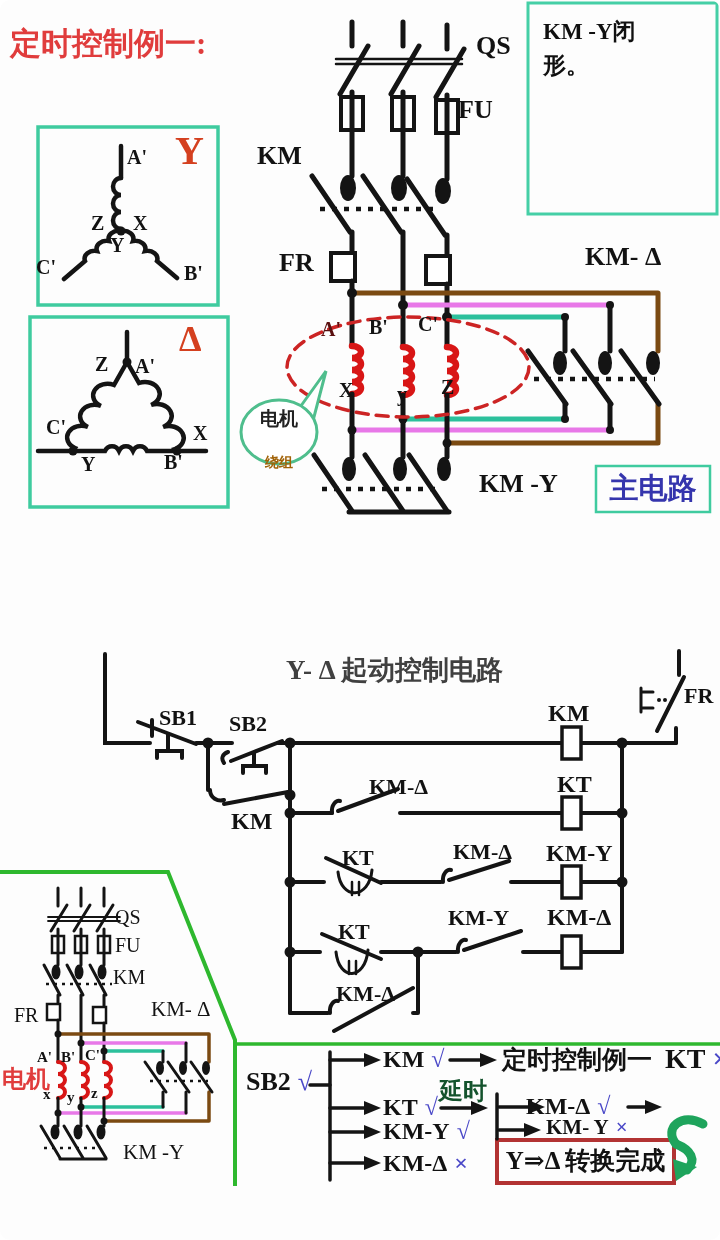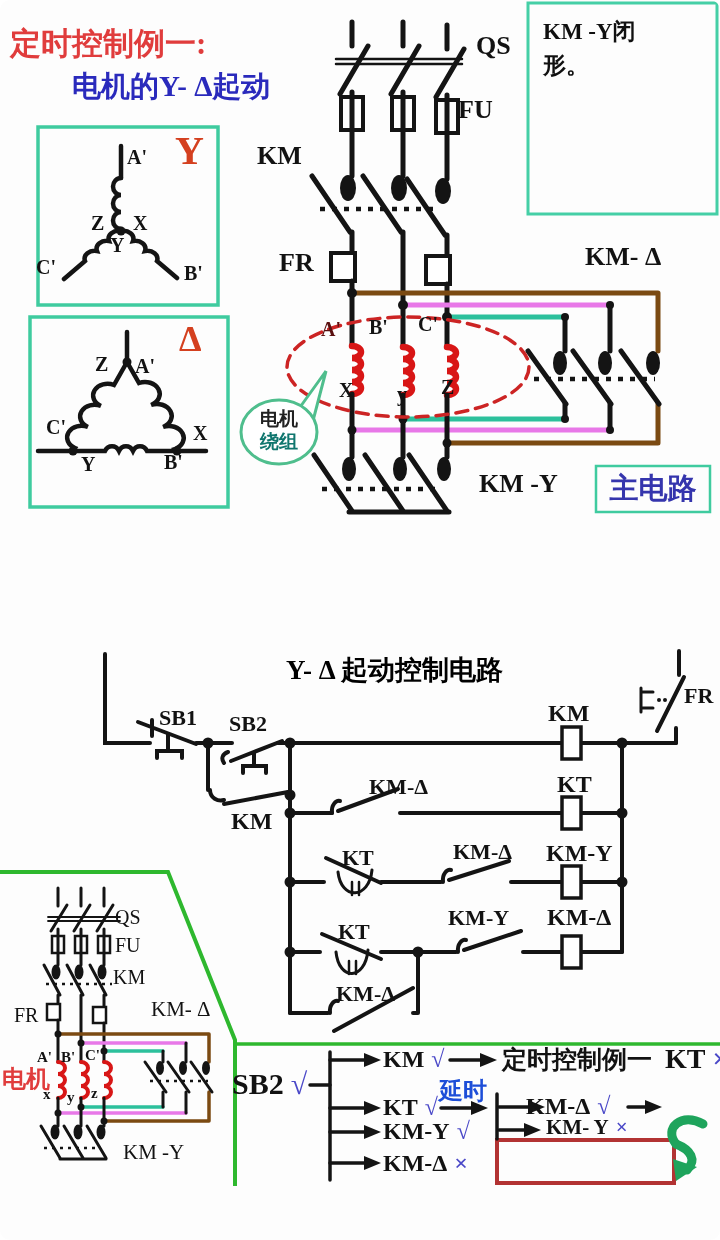--- a/index.html
+++ b/index.html
@@ -267,21 +267,20 @@
   </g>
 
   <g fill="none" stroke="#1ea45c" stroke-width="9" stroke-linecap="round">
     <path d="M703,1124C682,1112 663,1128 676,1144"></path>
     <path d="M676,1144C691,1150 697,1160 687,1170"></path>
     <polygon points="676,1181 697,1167 673,1159" fill="#1ea45c" stroke="none"></polygon>
   </g>
 </svg>
 
 <div class="lb" style="left:10px;top:28px;font-size:31px;color:#e03c3c">定时控制例一:</div>
-<div class="lb" style="left:72px;top:72px;font-size:29px;color:#2a2abc">电机的Y-  Δ起动</div>
 
 <div class="lb" style="left:127px;top:147px;font-size:20px">A'</div>
 <div class="lb" style="left:175px;top:131px;font-size:40px;color:#d4401f">Y</div>
 <div class="lb" style="left:91px;top:213px;font-size:20px">Z</div>
 <div class="lb" style="left:133px;top:213px;font-size:20px">X</div>
 <div class="lb" style="left:110px;top:235px;font-size:20px">Y</div>
 <div class="lb" style="left:36px;top:257px;font-size:20px">C'</div>
 <div class="lb" style="left:184px;top:263px;font-size:20px">B'</div>
 
 <div class="lb" style="left:95px;top:354px;font-size:20px">Z</div>
@@ -303,24 +302,24 @@
 <div class="lb" style="left:279px;top:250px;font-size:26px">FR</div>
 <div class="lb" style="left:585px;top:244px;font-size:26px">KM- Δ</div>
 <div class="lb" style="left:479px;top:471px;font-size:26px">KM -Y</div>
 <div class="lb" style="left:321px;top:319px;font-size:20px;color:#5a1010">A'</div>
 <div class="lb" style="left:369px;top:317px;font-size:20px">B'</div>
 <div class="lb" style="left:418px;top:314px;font-size:20px">C'</div>
 <div class="lb" style="left:339px;top:380px;font-size:20px">X</div>
 <div class="lb" style="left:397px;top:384px;font-size:20px">y</div>
 <div class="lb" style="left:441px;top:377px;font-size:20px">Z</div>
 <div class="lb ctr" style="left:252px;top:409px;width:54px;font-size:19px;font-weight:600;color:#222">电机</div>
-<div class="lb ctr" style="left:252px;top:432px;width:54px;font-size:19px;font-weight:600;color:#0f766e">绕组</div>
+<div class="lb ctr" style="left:252px;top:456px;width:54px;font-size:14px;font-weight:600;color:#a16207">绕组</div>
 <div class="lb ctr" style="left:596px;top:474px;width:114px;font-size:29px;color:#3535ad">主电路</div>
 
-<div class="lb" style="left:286px;top:657px;font-size:27px;color:#000000">Y-  Δ 起动控制电路</div>
+<div class="lb" style="left:286px;top:657px;font-size:27px;color:#404040">Y-  Δ 起动控制电路</div>
 <div class="lb" style="left:159px;top:707px;font-size:22px">SB1</div>
 <div class="lb" style="left:229px;top:713px;font-size:22px">SB2</div>
 <div class="lb" style="left:231px;top:809px;font-size:24px">KM</div>
 <div class="lb" style="left:548px;top:701px;font-size:24px">KM</div>
 <div class="lb" style="left:684px;top:685px;font-size:22px">FR</div>
 <div class="lb" style="left:369px;top:776px;font-size:22px">KM-Δ</div>
 <div class="lb" style="left:557px;top:772px;font-size:24px">KT</div>
 <div class="lb" style="left:342px;top:847px;font-size:22px">KT</div>
 <div class="lb" style="left:453px;top:841px;font-size:22px">KM-Δ</div>
 <div class="lb" style="left:546px;top:841px;font-size:24px">KM-Y</div>
@@ -336,40 +335,41 @@
 <div class="lb" style="left:151px;top:999px;font-size:21px;font-weight:400">KM- Δ</div>
 <div class="lb" style="left:2px;top:1067px;font-size:24px;color:#e03c3c">电机</div>
 <div class="lb" style="left:37px;top:1050px;font-size:15px">A'</div>
 <div class="lb" style="left:61px;top:1050px;font-size:15px">B'</div>
 <div class="lb" style="left:85px;top:1048px;font-size:15px">C'</div>
 <div class="lb" style="left:43px;top:1087px;font-size:15px">x</div>
 <div class="lb" style="left:67px;top:1090px;font-size:15px">y</div>
 <div class="lb" style="left:91px;top:1086px;font-size:15px">z</div>
 <div class="lb" style="left:123px;top:1142px;font-size:21px;font-weight:400">KM -Y</div>
 
-<div class="lb" style="left:232px;top:1069px;font-size:30px">
+<div class="lb" style="left:246px;top:1069px;font-size:26px">
   <span>SB2</span><span class="mk">√</span>
 </div>
 <div class="lb" style="left:383px;top:1047px;font-size:24px">
   <span>KM</span><span class="mk">√</span>
 </div>
 <div class="lb" style="left:502px;top:1047px;font-size:25px">定时控制例一</div>
 <div class="lb" style="left:383px;top:1095px;font-size:24px">
   <span>KT</span><span class="mk">√</span>
 </div>
-<div class="lb" style="left:439px;top:1079px;font-size:24px;color:#1d4ed8">延时</div>
+<div class="lb" style="left:439px;top:1079px;font-size:24px;color:#14532d">延时</div>
 <div class="lb" style="left:526px;top:1094px;font-size:24px">
   <span>KM-Δ</span><span class="mk">√</span>
 </div>
 <div class="lb" style="left:665px;top:1045px;font-size:28px">
   <span>KT</span><span class="mk">×</span>
 </div>
 <div class="lb" style="left:546px;top:1117px;font-size:21px">
   <span>KM- Y</span><span class="mk">×</span>
 </div>
 <div class="lb" style="left:383px;top:1119px;font-size:24px">
   <span>KM-Y</span><span class="mk">√</span>
 </div>
 <div class="lb" style="left:383px;top:1151px;font-size:24px">
   <span>KM-Δ</span><span class="mk">×</span>
 </div>
+<div class="lb ctr" style="left:497px;top:1148px;width:177px;font-size:25px">Y⇒Δ  转换完成</div>
 
 </div>
 
 </body></html>

